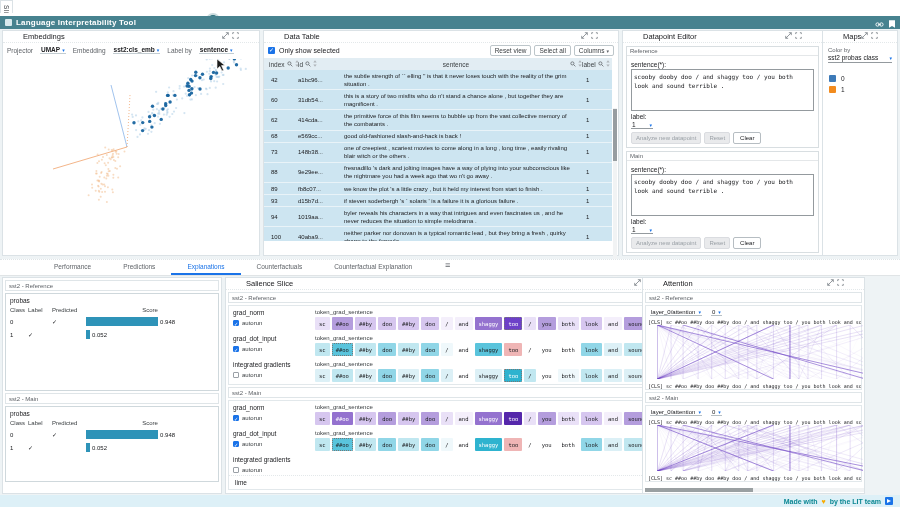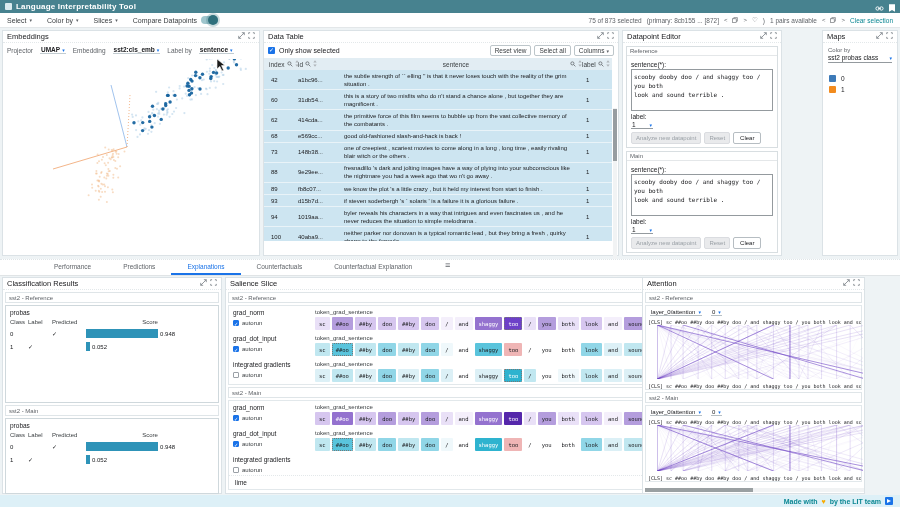--- a/index.html
+++ b/index.html
@@ -1,42 +1,42 @@
 <!DOCTYPE html>
 <html><head>
 <meta charset="utf-8">
 <style>
 *{box-sizing:border-box;margin:0;padding:0}
 html,body{width:900px;height:507px;overflow:hidden;font-family:"Liberation Sans",sans-serif;background:#fff;position:relative}
 
-.topbar{position:absolute;left:0;top:0;width:900px;height:13px;background:#47828f;color:#fff;display:flex;align-items:center;padding:0 5px;gap:4px;z-index:5}
+.topbar{position:absolute;left:0;top:16px;width:900px;height:13px;background:#47828f;color:#fff;display:flex;align-items:center;padding:0 5px;gap:4px;z-index:5}
 .logo-sq{width:7px;height:7px;background:#d9eaee;border-radius:1px;flex:0 0 auto}
 .topbar-title{font-size:8px;font-weight:bold;letter-spacing:.2px}
 .topbar-icons{margin-left:auto;display:flex;gap:5px;align-items:center}
 
 .toolbar{position:absolute;left:0;top:13px;width:900px;height:15px;background:#fff;border-bottom:1px solid #e3e7e9;display:flex;align-items:center;font-size:7px;color:#3c4043;padding:0 7px;gap:15px;z-index:4}
 .menu-item{display:flex;gap:3px;align-items:center;cursor:pointer}
 .caret{font-size:5px;color:#5f6368}
 .caret.teal{color:#1a73e8}
 .compare-wrap{display:flex;gap:4px;align-items:center}
 .toggle{width:17px;height:8px;border-radius:4px;background:#9fc6cd;position:relative}
 .toggle .knob{position:absolute;right:0;top:-1px;width:10px;height:10px;border-radius:50%;background:#2e6f7c;box-shadow:0 0 0 2px rgba(46,111,124,.25)}
 .toolbar-right{margin-left:auto;display:flex;align-items:center;gap:5px;font-size:6.5px;color:#5f6368}
 .link-teal{color:#0b8793;cursor:pointer}
 .chev{font-size:6px;color:#5f6368}
 
 .upper-bg{position:absolute;left:0;top:28px;width:900px;height:231px;background:#eef3f5}
 .lower-bg{position:absolute;left:0;top:276px;width:900px;height:219px;background:#eef3f5}
 .panel{position:absolute;background:#fff;border:1px solid #dbe2e6}
-.phead{height:12px;display:flex;align-items:center;padding:0 4px;font-size:7.5px;color:#202124;border-bottom:1px dotted #e3e8ea;background:#fff}
+.phead{height:12px;display:flex;align-items:center;padding:0 20px;font-size:7.5px;color:#202124;border-bottom:1px dotted #e3e8ea;background:#fff}
 .ptitle{white-space:nowrap}
 .picons{margin-left:auto;display:flex;gap:3px;align-items:center}
 #embeddings-panel{left:2px;top:30px;width:258px;height:226px}
 #datatable-panel{left:263px;top:30px;width:356px;height:226px}
-#editor-panel{left:622px;top:30px;width:160px;height:226px;overflow:hidden}
+#editor-panel{left:622px;top:30px;width:201px;height:226px;overflow:hidden}
 #slice-strip{left:807px;top:30px;width:13px;height:226px;background:#fff;border:1px solid #dbe2e6;display:flex;flex-direction:column;align-items:center}
 #color-panel{left:822px;top:30px;width:76px;height:226px}
 
 .emb-controls{display:flex;gap:7px;align-items:center;padding:3px 4px;font-size:6.5px;color:#5f6368;flex-wrap:nowrap;white-space:nowrap}
 .dd{display:flex;align-items:center;gap:2px;border-bottom:1px solid #c2ccd1;font-size:6.5px;color:#202124;padding:0 1px}
 #emb-svg{position:absolute;left:0;top:28px}
 
 .dt-controls{display:flex;align-items:center;padding:2px 4px;gap:4px;font-size:7px;color:#202124}
 .checkbox{width:7px;height:7px;background:#1a73e8;border-radius:1px;color:#fff;font-size:6px;line-height:7px;text-align:center;flex:0 0 auto}
 .dt-buttons{margin-left:auto;display:flex;gap:3px}
@@ -699,31 +699,20 @@
 <div class="tabsrow" id="tabs">
     <div class="tab">Performance</div>
     <div class="tab">Predictions</div>
     <div class="tab active">Explanations</div>
     <div class="tab">Counterfactuals</div>
     <div class="tab">Counterfactual Explanation</div>
   </div>
 <div class="drag-handle">≡</div>
 
 <section class="panel" id="class-panel">
-  <div class="phead">
-      <span class="ptitle">Classification Results</span>
-      <span class="picons">
-        <span><svg width="7" height="7" viewBox="0 0 10 10" fill="none" stroke="#80868b" stroke-width="1.2">
-            <path d="M1 9 L9 1 M5.5 1 H9 V4.5 M1 5.5 V9 H4.5"></path>
-          </svg></span>
-        <span><svg width="7" height="7" viewBox="0 0 10 10" fill="none" stroke="#80868b" stroke-width="1.2">
-            <path d="M1 3 V1 H3 M7 1 H9 V3 M9 7 V9 H7 M3 9 H1 V7"></path>
-          </svg></span>
-      </span>
-    </div>
   <div class="sec-strip">sst2 - Reference</div>
   <div class="class-box" style="height:98px">
     <div class="probas-label">probas</div>
     <div class="class-cols">
       <span class="cc-cls">Class</span>
         <span class="cc-label">Label</span>
         <span class="cc-pred">Predicted</span>
         <span class="cc-score">Score</span>
     </div>
     <div class="class-rows">

